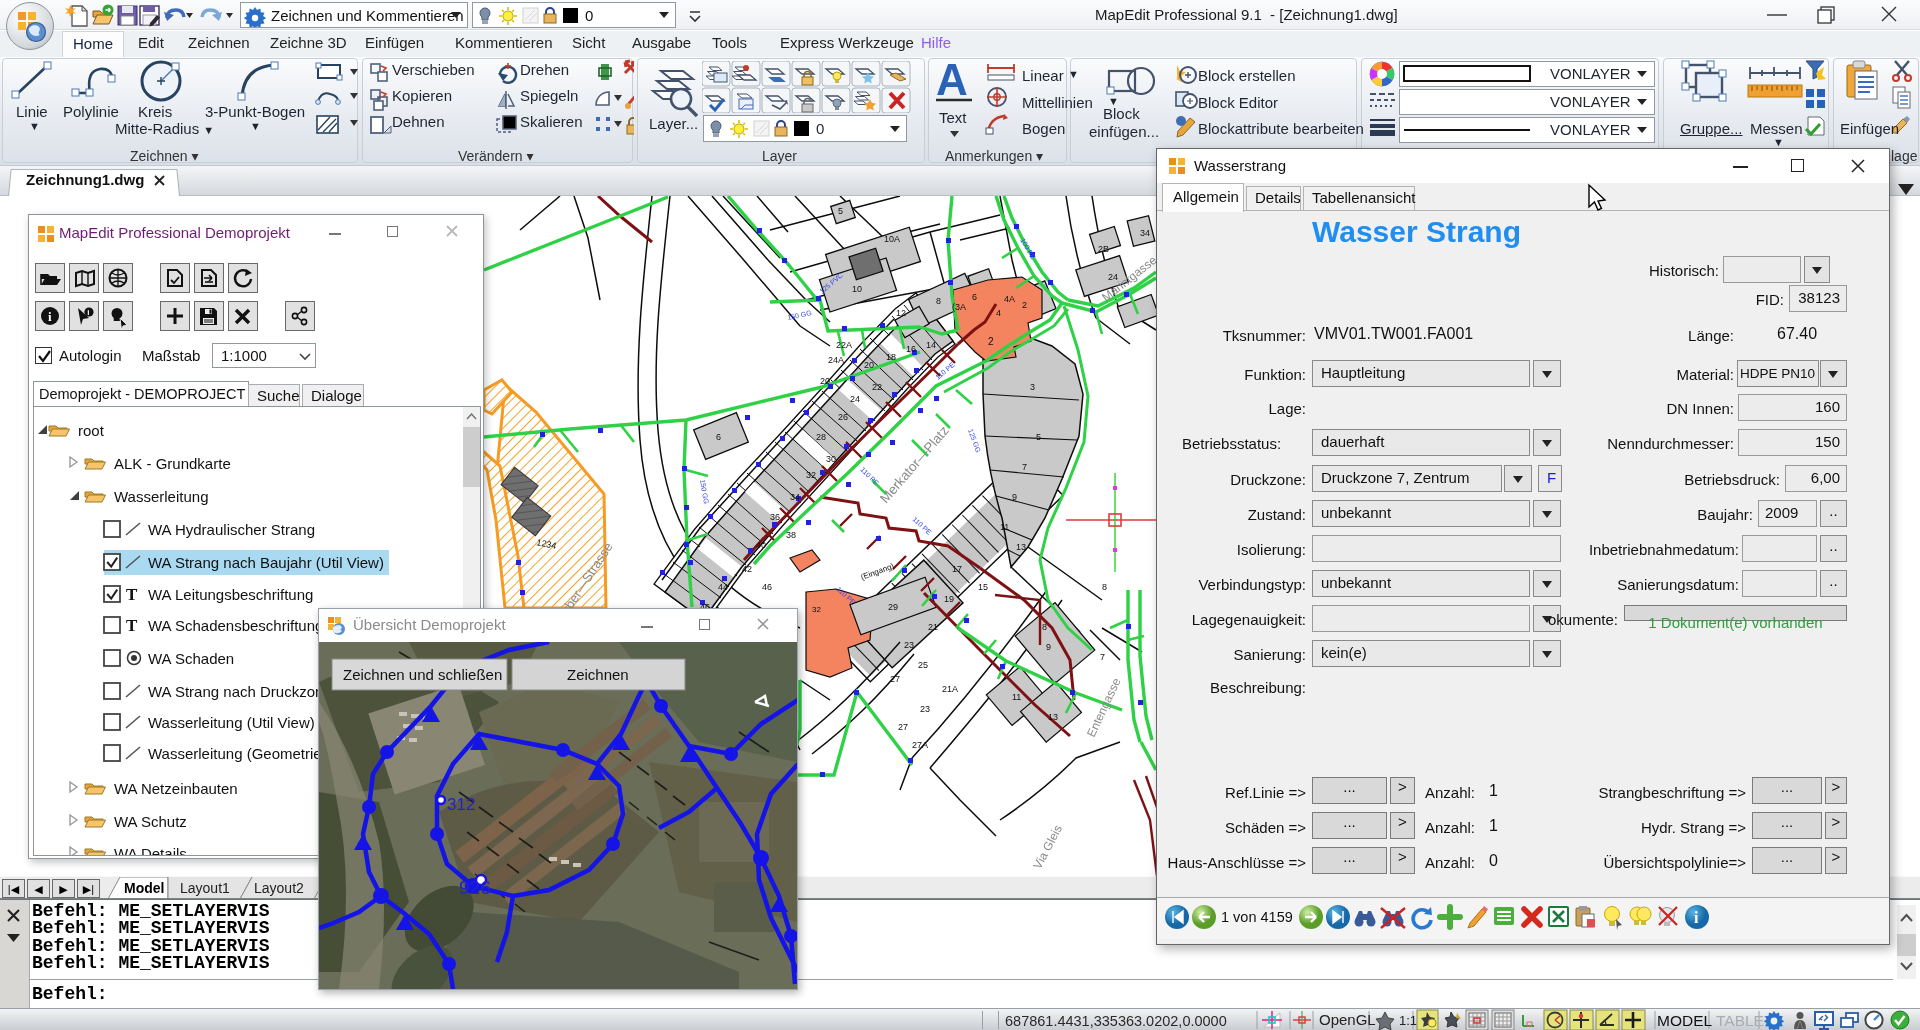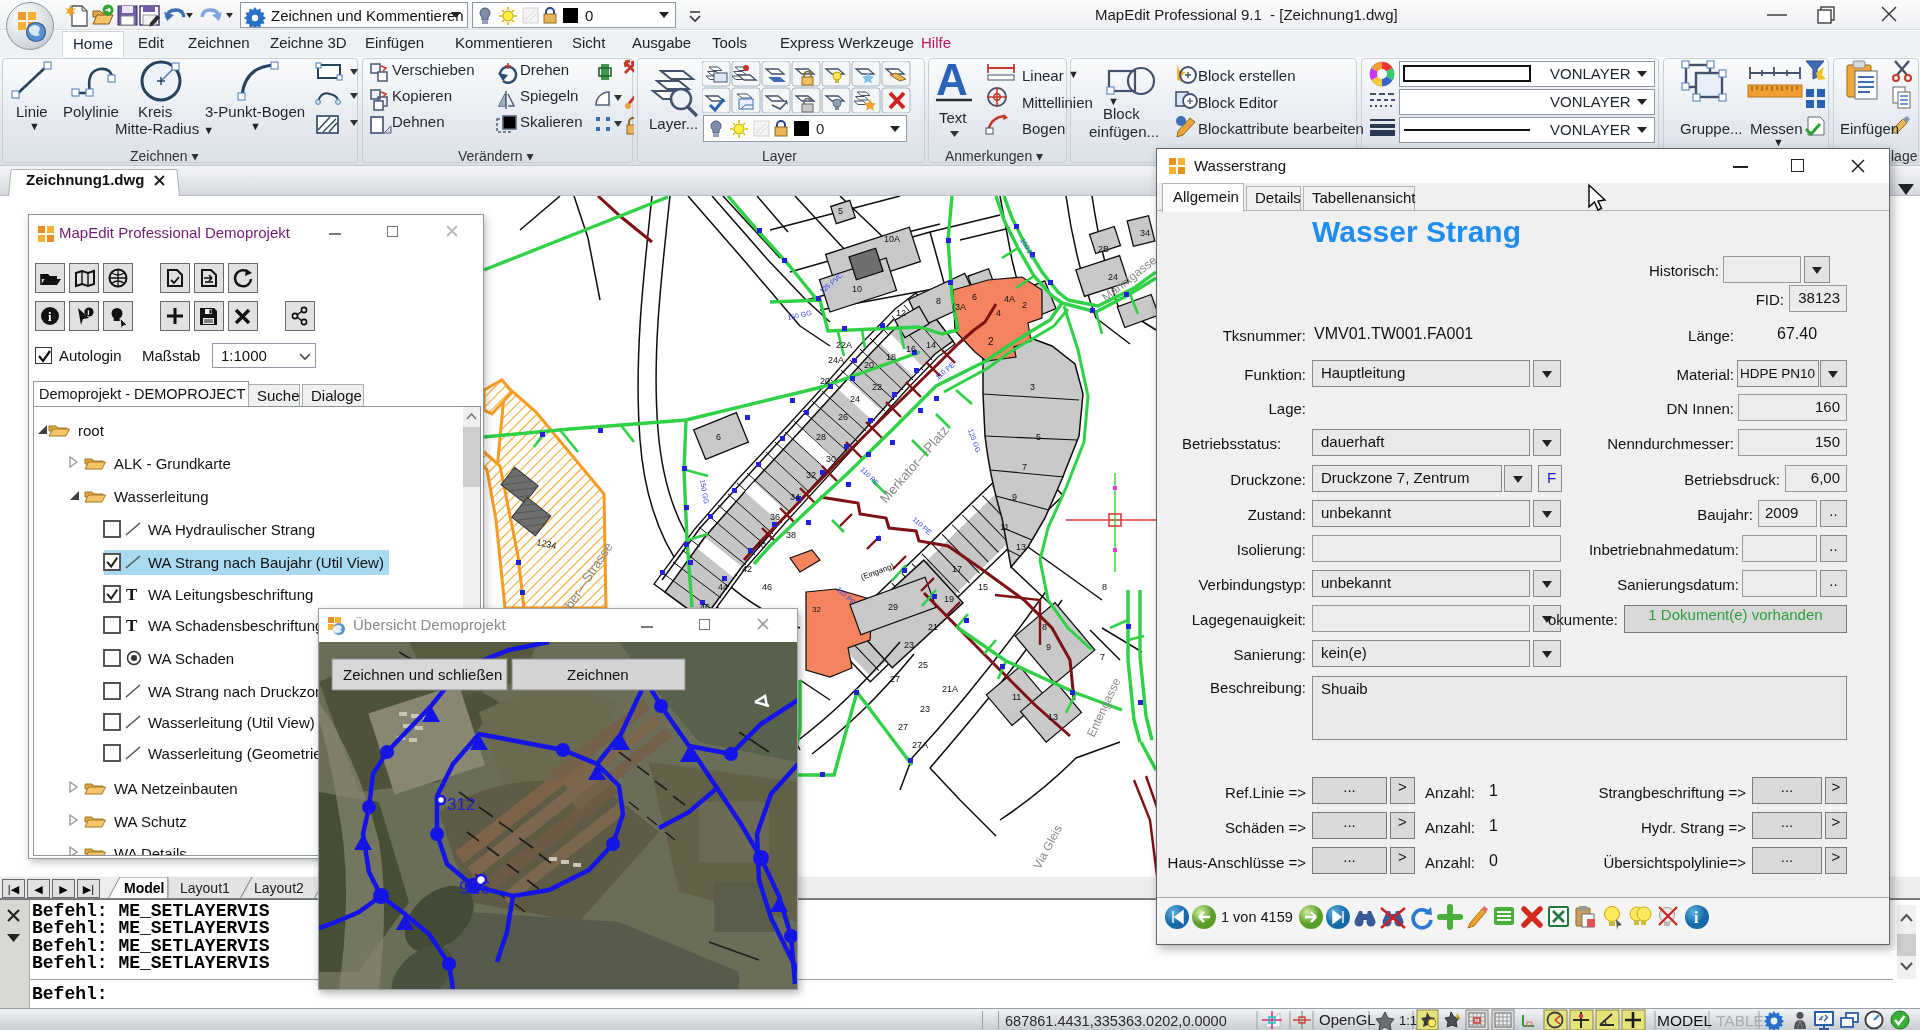--- a/index.html
+++ b/index.html
@@ -125,21 +125,21 @@
   <div class="abs" style="left:62px;top:0;width:62px;height:26px;background:#fdfdfd;border:1px solid #cfd4d9;border-bottom:none;text-align:center;font-size:15px;color:#13233d;padding-top:3px;">Home</div>
   <div class="abs" style="left:138px;top:3px;font-size:15px;color:#222;">Edit</div>
   <div class="abs" style="left:188px;top:3px;font-size:15px;color:#222;">Zeichnen</div>
   <div class="abs" style="left:270px;top:3px;font-size:15px;color:#222;">Zeichne 3D</div>
   <div class="abs" style="left:365px;top:3px;font-size:15px;color:#222;">Einfügen</div>
   <div class="abs" style="left:455px;top:3px;font-size:15px;color:#222;">Kommentieren</div>
   <div class="abs" style="left:572px;top:3px;font-size:15px;color:#222;">Sicht</div>
   <div class="abs" style="left:632px;top:3px;font-size:15px;color:#222;">Ausgabe</div>
   <div class="abs" style="left:712px;top:3px;font-size:15px;color:#222;">Tools</div>
   <div class="abs" style="left:780px;top:3px;font-size:15px;color:#222;">Express Werkzeuge</div>
-  <div class="abs" style="left:921px;top:3px;font-size:15px;color:#be185d;">Hilfe</div>
+  <div class="abs" style="left:921px;top:3px;font-size:15px;color:#8b5cf6;">Hilfe</div>
 </div>
 
 <div id="ribbon" class="abs" style="left:0;top:57px;width:1920px;height:109px;background:linear-gradient(#f8fafb,#e3e8ee 60%,#d9dfe7);border-bottom:1px solid #c3c9d2;font-size:15px;color:#1e2430;">
 
   <div class="abs" style="left:2px;top:1px;width:356px;height:105px;border:1px solid #c9ced6;border-radius:4px;background:linear-gradient(#fafbfc,#e6eaf0 62%,#dce2ea);"></div>
   <div class="abs" style="left:362px;top:1px;width:271px;height:105px;border:1px solid #c9ced6;border-radius:4px;background:linear-gradient(#fafbfc,#e6eaf0 62%,#dce2ea);"></div>
   <div class="abs" style="left:637px;top:1px;width:288px;height:105px;border:1px solid #c9ced6;border-radius:4px;background:linear-gradient(#fafbfc,#e6eaf0 62%,#dce2ea);"></div>
   <div class="abs" style="left:928px;top:1px;width:139px;height:105px;border:1px solid #c9ced6;border-radius:4px;background:linear-gradient(#fafbfc,#e6eaf0 62%,#dce2ea);"></div>
   <div class="abs" style="left:1070px;top:1px;width:287px;height:105px;border:1px solid #c9ced6;border-radius:4px;background:linear-gradient(#fafbfc,#e6eaf0 62%,#dce2ea);"></div>
   <div class="abs" style="left:1361px;top:1px;width:298px;height:105px;border:1px solid #c9ced6;border-radius:4px;background:linear-gradient(#fafbfc,#e6eaf0 62%,#dce2ea);"></div>
@@ -527,21 +527,21 @@
         <rect x="2" y="2" width="8" height="8"></rect>
         <rect x="13" y="2" width="8" height="8"></rect>
         <rect x="2" y="13" width="8" height="8"></rect>
         <rect x="13" y="13" width="8" height="8"></rect>
       </g>
     <g transform="translate(140,58)">
         <path d="M4 2 h12 l4 4 v14 h-16z" fill="#fff" stroke="#667"></path>
         <path d="M2 14 l5 5 9 -10" stroke="#2da02d" stroke-width="3" fill="none"></path>
       </g>
   </svg>
-  <div class="abs" style="left:1680px;top:63px;">Gruppe...</div>
+  <div class="abs" style="left:1680px;top:63px;text-decoration:underline;">Gruppe...</div>
   <div class="abs" style="left:1750px;top:63px;">Messen</div>
   <div class="abs" style="left:1773px;top:79px;font-size:11px;">▼</div>
 
   <svg class="abs" style="left:1833px;top:0;width:87px;height:92px">
     <g transform="translate(12,4)">
         <rect x="2" y="4" width="24" height="32" rx="2" fill="#f2a838" stroke="#9a6a18"></rect>
         <rect x="8" y="0" width="12" height="7" rx="2" fill="#d9d9d9" stroke="#888"></rect>
         <rect x="10" y="10" width="22" height="28" fill="#fff" stroke="#667"></rect>
         <g stroke="#3e6db5" stroke-width="2">
           <line x1="13" y1="16" x2="29" y2="16"></line>
@@ -1498,21 +1498,20 @@
       <div class="abs" style="left:8px;top:10px;border:5px solid transparent;border-top:7px solid #222;"></div>
     </div>
 
   <div class="abs" style="left:0px;top:497px;width:149px;text-align:right;">Sanierung:</div>
   <div class="abs" style="left:155px;top:491px;width:218px;height:27px;background:#e9e9e9;border:1px solid #8a8a8a;padding:3px 0 0 8px;">kein(e)</div>
   <div class="abs" style="left:376px;top:491px;width:28px;height:27px;background:#e3e3e3;border:1px solid #8a8a8a;">
       <div class="abs" style="left:8px;top:10px;border:5px solid transparent;border-top:7px solid #222;"></div>
     </div>
 
   <div class="abs" style="left:0px;top:530px;width:149px;text-align:right;">Beschreibung:</div>
-  <div class="abs" style="left:155px;top:527px;width:535px;height:64px;background:#e9e9e9;border:1px solid #8a8a8a;padding:3px 0 0 8px;">Shuaib</div>
 
   <div class="abs" style="left:413px;top:113px;width:149px;text-align:right;">Historisch:</div>
   <div class="abs" style="left:566px;top:107px;width:78px;height:27px;background:#ececec;border:1px solid #9a9a9a;"></div>
   <div class="abs" style="left:647px;top:107px;width:26px;height:27px;background:#e3e3e3;border:1px solid #8a8a8a;">
       <div class="abs" style="left:7px;top:10px;border:5px solid transparent;border-top:7px solid #222;"></div>
     </div>
 
   <div class="abs" style="left:478px;top:142px;width:149px;text-align:right;">FID:</div>
   <div class="abs" style="left:632px;top:136px;width:58px;height:27px;background:#ececec;border:1px solid #9a9a9a;text-align:right;padding:3px 6px 0 0;">38123</div>
 
@@ -1540,21 +1539,21 @@
 
   <div class="abs" style="left:398px;top:392px;width:184px;text-align:right;">Inbetriebnahmedatum:</div>
   <div class="abs" style="left:585px;top:386px;width:75px;height:27px;background:#ececec;border:1px solid #9a9a9a;"></div>
   <div class="abs" style="left:663px;top:386px;width:27px;height:27px;background:#e3e3e3;border:1px solid #8a8a8a;text-align:center;padding-top:1px;">..</div>
 
   <div class="abs" style="left:398px;top:427px;width:184px;text-align:right;">Sanierungsdatum:</div>
   <div class="abs" style="left:585px;top:421px;width:75px;height:27px;background:#ececec;border:1px solid #9a9a9a;"></div>
   <div class="abs" style="left:663px;top:421px;width:27px;height:27px;background:#e3e3e3;border:1px solid #8a8a8a;text-align:center;padding-top:1px;">..</div>
 
   <div class="abs" style="left:386px;top:462px;width:75px;text-align:right;">okumente:</div>
-  <div class="abs" style="left:467px;top:456px;width:223px;height:28px;background:#d9d9d9;border:1px solid #7a7a7a;text-align:center;color:#2e9e3e;padding-top:0;">1 Dokument(e) vorhanden</div>
+  <div class="abs" style="left:467px;top:456px;width:223px;height:16px;background:#d9d9d9;border:1px solid #7a7a7a;text-align:center;color:#2e9e3e;padding-top:8px;">1 Dokument(e) vorhanden</div>
 
   <div class="abs" style="left:0px;top:635px;width:149px;text-align:right;">Ref.Linie =&gt;</div>
   <div class="abs" style="left:155px;top:628px;width:75px;height:27px;background:#d9d9d9;border:1px solid #7a7a7a;text-align:center;">...</div>
   <div class="abs" style="left:233px;top:628px;width:25px;height:27px;background:#d9d9d9;border:1px solid #7a7a7a;text-align:center;">&gt;</div>
   <div class="abs" style="left:268px;top:635px;">Anzahl:</div>
   <div class="abs" style="left:332px;top:633px;font-size:16px;">1</div>
   <div class="abs" style="left:440px;top:635px;width:149px;text-align:right;">Strangbeschriftung =&gt;</div>
   <div class="abs" style="left:595px;top:628px;width:70px;height:27px;background:#d9d9d9;border:1px solid #7a7a7a;text-align:center;">...</div>
   <div class="abs" style="left:668px;top:628px;width:22px;height:27px;background:#d9d9d9;border:1px solid #7a7a7a;text-align:center;">&gt;</div>
 

